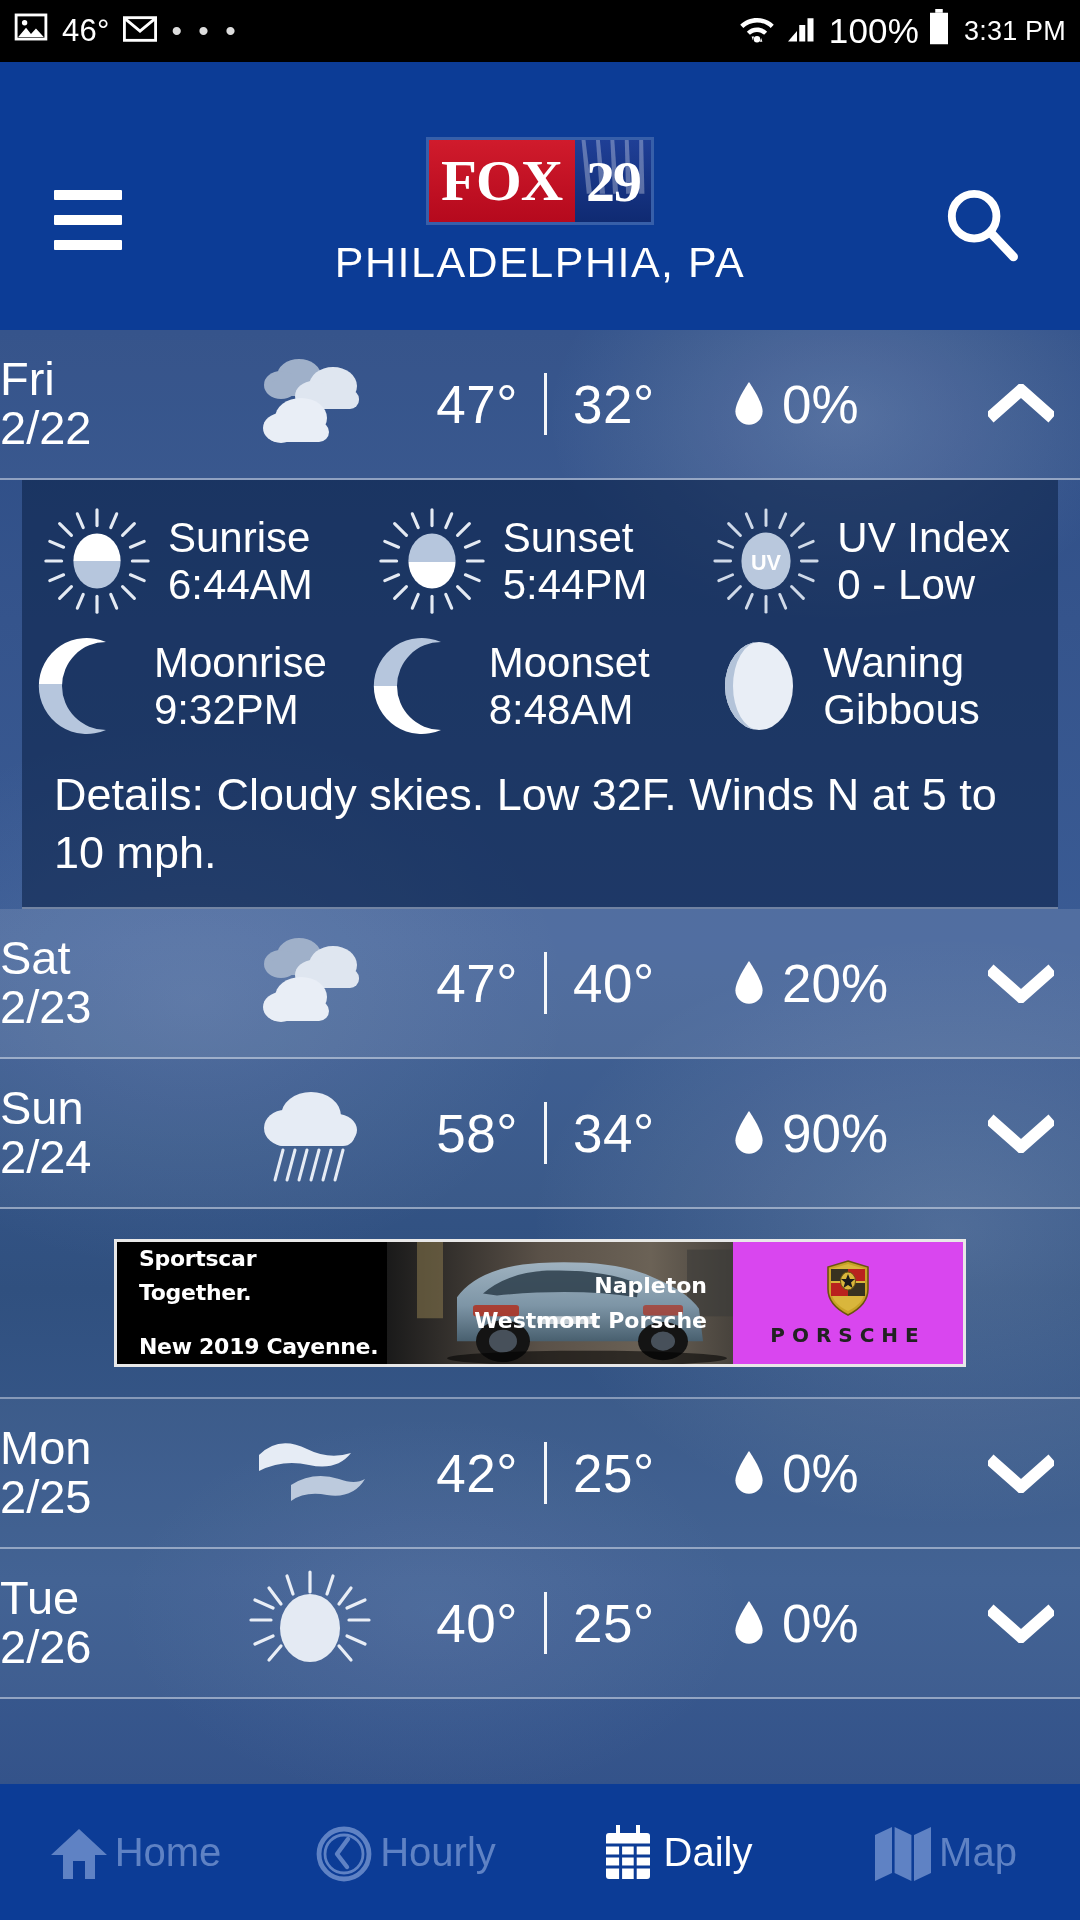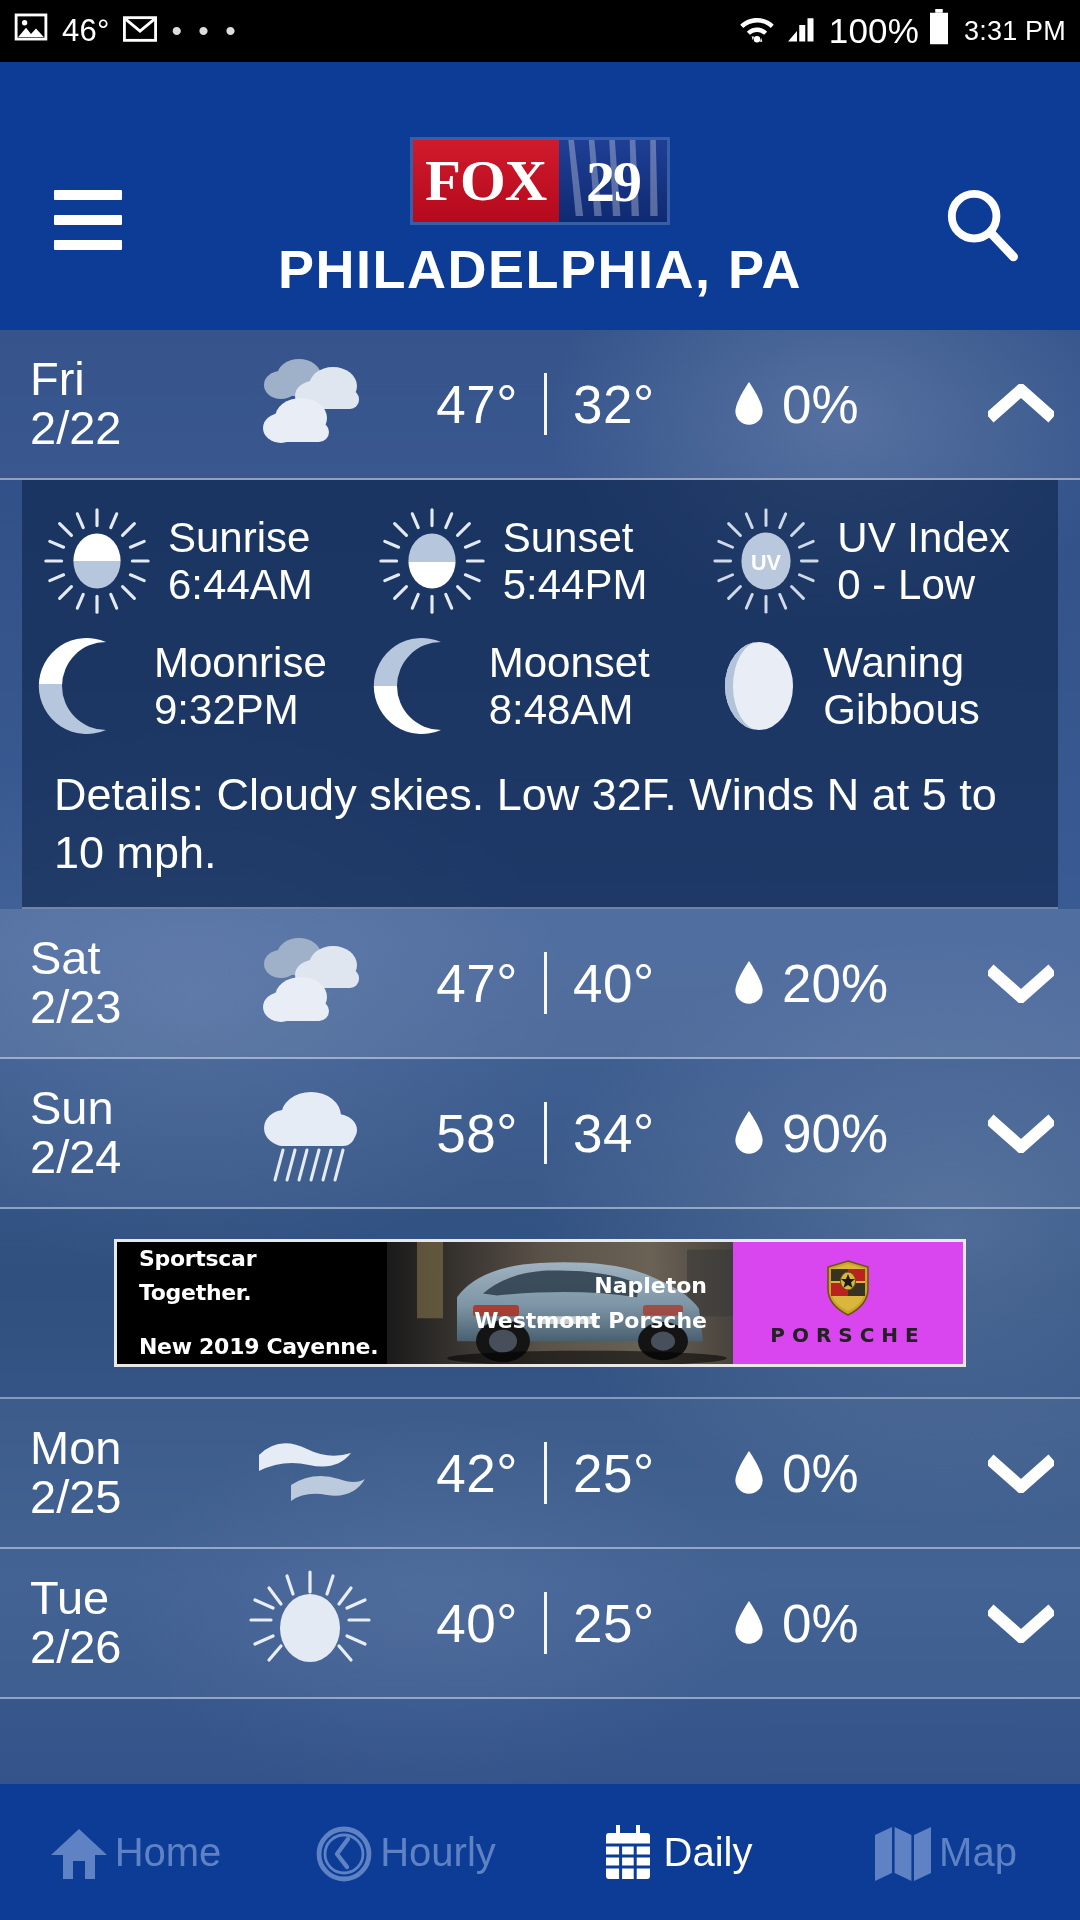--- a/index.html
+++ b/index.html
@@ -32,21 +32,21 @@
   }
   .hamburger {
     position:absolute; left:54px; top:128px;
     width:68px; height:60px;
     display:flex; flex-direction:column; justify-content:space-between;
   }
   .hamburger span { display:block; height:10px; background:#fff; border-radius:1px; }
   .searchbtn { position:absolute; right:56px; top:120px; width:84px; height:84px; }
   .brand { margin-top:78px; display:flex; flex-direction:column; align-items:center; }
   .logo {
-    display:flex; width:254px; height:82px;
+    display:flex; width:222px; height:82px;
     box-shadow:0 0 0 3px rgba(255,255,255,0.18);
   }
   .logo-fox {
     flex:0 0 146px; background:linear-gradient(180deg,#d01b2c 0%,#b5091d 100%);
     display:flex; align-items:center; justify-content:center;
   }
   .logo-fox span {
     color:#fff; font-family:"Liberation Serif", serif; font-weight:bold;
     font-size:56px; letter-spacing:-1px; font-stretch:condensed;
     transform:scaleX(1.05);
@@ -55,22 +55,22 @@
     flex:1; position:relative; overflow:hidden;
     background:linear-gradient(180deg,#1f3f96 0%,#0f2a72 100%);
     display:flex; align-items:center; justify-content:center;
   }
   .logo-29 .rays { position:absolute; inset:0; }
   .logo-29 span {
     position:relative; color:#fff; font-family:"Liberation Serif", serif;
     font-weight:bold; font-size:58px; letter-spacing:-2px;
   }
   .city {
-    margin-top:16px; color:#fff; font-size:54px;
-    letter-spacing:1.5px; font-weight:700;
+    margin-top:16px; color:#fff; font-size:43px;
+    letter-spacing:1.5px; font-weight:400;
   }
 
   
   .content {
     position:absolute; left:0; right:0; top:330px; bottom:136px;
     overflow:hidden;
     background:
       radial-gradient(ellipse 420px 300px at 78% 6%, rgba(190,205,230,0.22), rgba(190,205,230,0) 70%),
       radial-gradient(ellipse 520px 380px at 18% 46%, rgba(175,195,225,0.14), rgba(175,195,225,0) 72%),
       radial-gradient(ellipse 600px 420px at 88% 62%, rgba(200,215,238,0.20), rgba(200,215,238,0) 70%),
@@ -79,21 +79,21 @@
   }
 
   .row {
     position:relative; height:150px;
     display:flex; align-items:center;
     border-bottom:2px solid rgba(215,222,235,0.55);
     background:rgba(255,255,255,0.045);
   }
   .row.light { background:rgba(255,255,255,0.12); }
   .row .daybox {
-    width:220px; padding-left:30px; color:#fff;
+    width:220px; color:#fff;
     line-height:1.04; font-size:47px; font-weight:400;
   }
   .row .daybox .dow { display:block; }
   .row .daybox .date { display:block; }
   .row .iconcell { width:180px; display:flex; align-items:center; justify-content:center; }
   .row .temps {
     flex:1; display:flex; align-items:center; color:#fff;
     font-size:53px; letter-spacing:0.5px;
   }
   .row .temps .hi { min-width:118px; text-align:right; }

